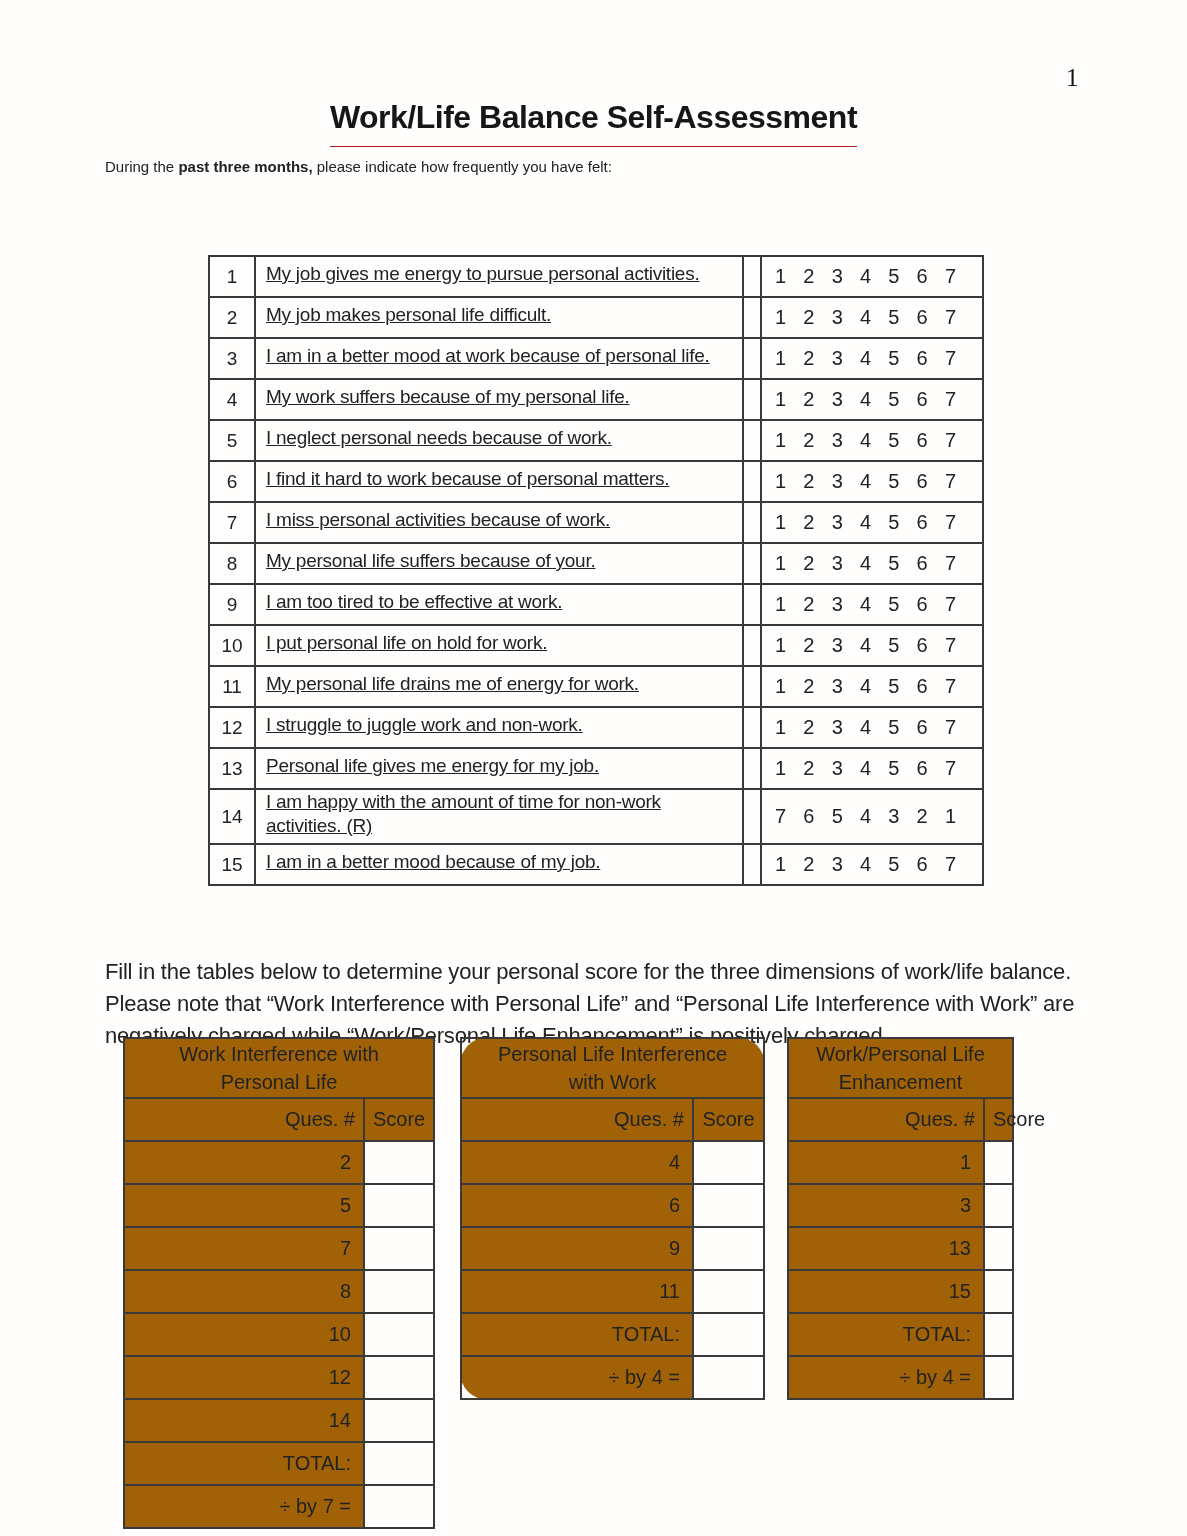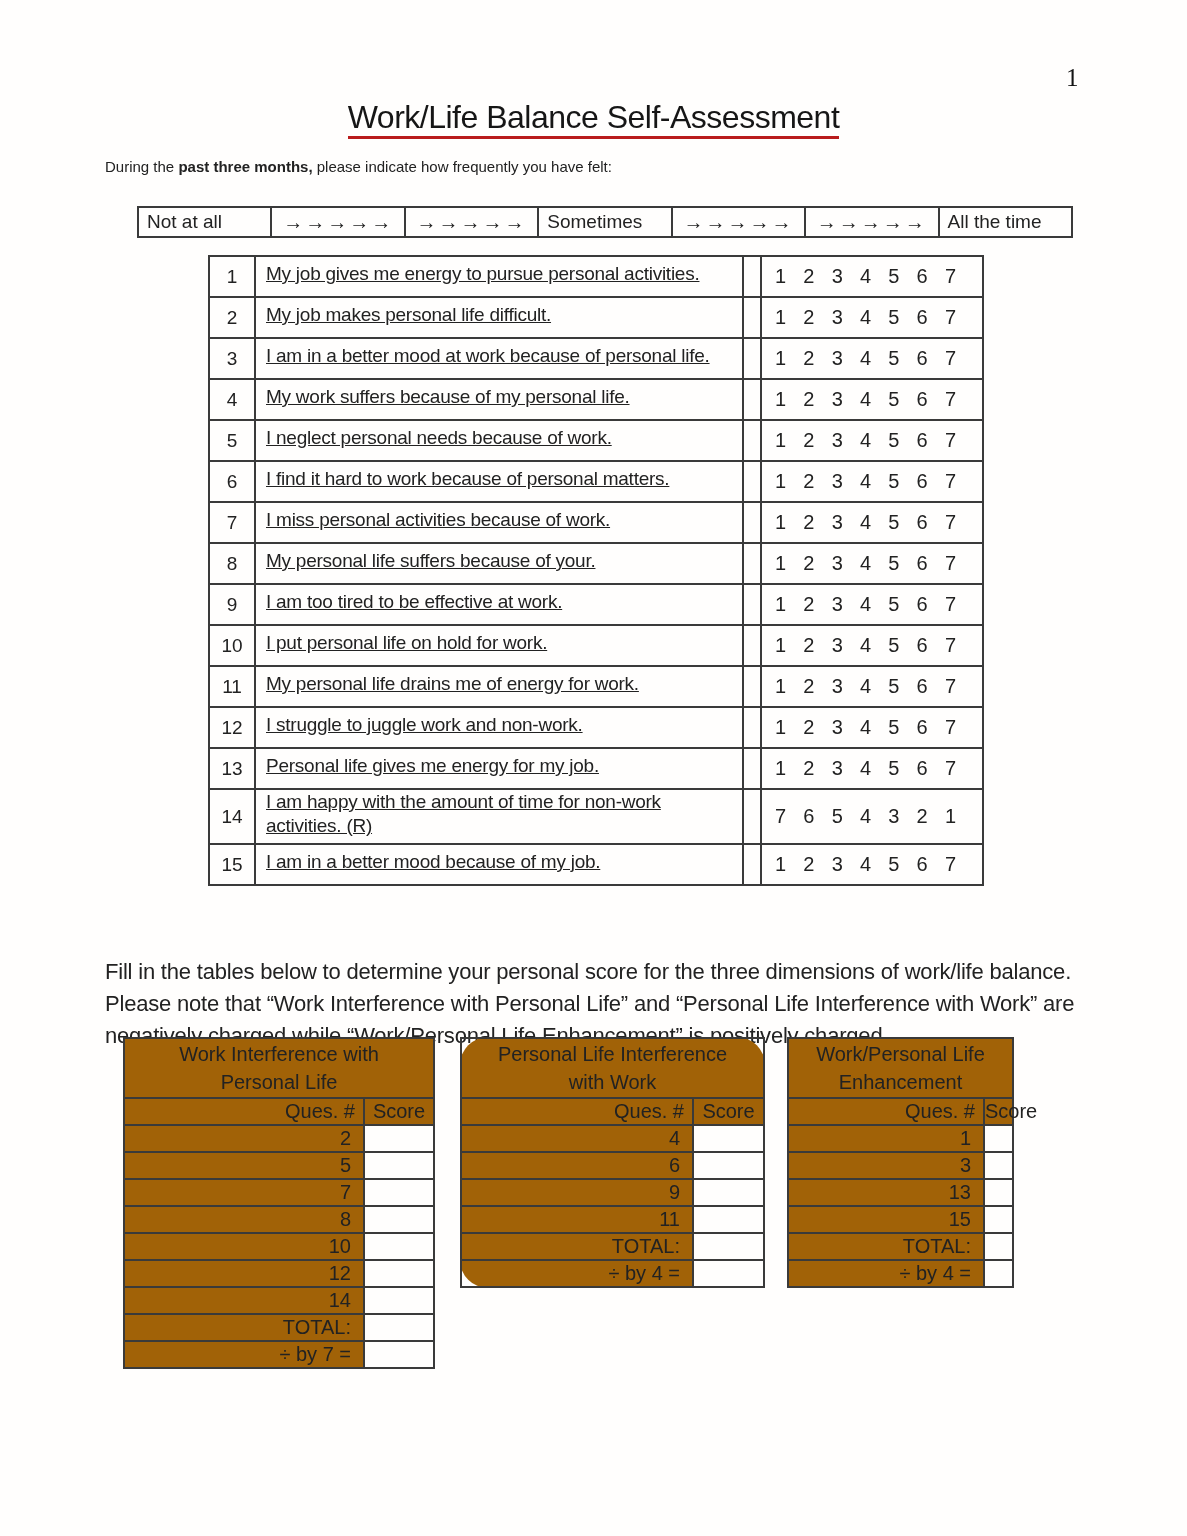--- a/index.html
+++ b/index.html
@@ -17,23 +17,23 @@
   .page-num{
     position:absolute;top:64px;left:1066px;
     font-family:"Liberation Serif",serif;
     font-size:25px;color:#141414;
   }
 
   
   .title-wrap{position:absolute;top:99px;left:0;width:1187px;text-align:center;}
   .title-text{
     display:inline-block;
-    font-size:32px;font-weight:normal;letter-spacing:-0.5px;
-    border-bottom:3px solid #b91c1c;
-    padding-bottom:0;color:#161616;
+    font-size:32px;font-weight:bold;letter-spacing:-0.5px;
+    border-bottom:1px solid #b91c1c;
+    padding-bottom:10px;color:#161616;
   }
 
   
   .intro{position:absolute;top:158px;left:105px;font-size:15px;white-space:nowrap;color:#222;}
   .intro b{font-weight:bold;}
 
   
   table{border-collapse:collapse;}
   .scale-table{
     position:absolute;top:206px;left:137px;
@@ -72,21 +72,21 @@
   .instructions{
     position:absolute;top:936px;left:105px;width:1040px;
     font-size:22px;line-height:32px;color:#222;letter-spacing:-0.2px;margin-top:20px;
   }
 
   
   .score-wrap{position:absolute;top:1037px;left:0;width:1187px;}
   .score-table{position:absolute;top:0;table-layout:fixed;background:#a16207;}
   .score-table td{
     border:2px solid #3a3a3a;font-size:20px;color:#222;
-    height:25px;padding:0;
+    height:25px;padding:8px;
   }
   .score-table td.ttl{
     text-align:center;height:56px;line-height:28px;
     white-space:pre-line;padding:1px 2px;
   }
   .score-table td.qh{text-align:right;padding-right:8px;}
   .score-table td.sh{text-align:center;}
   .score-table td.qc{text-align:right;padding-right:12px;white-space:nowrap;}
   .score-table td.sc{background:#fffefd;}
   .t0{left:123px;width:312px;}
@@ -99,33 +99,20 @@
 <div class="page">
 
   <div class="page-num">1</div>
 
   <div class="title-wrap">
     <span class="title-text">Work/Life Balance Self-Assessment</span>
   </div>
 
   <div class="intro"><span>During the </span><b>past three months,</b><span> please indicate how frequently you have felt:</span></div>
 
-  <table class="scale-table">
-    <tbody>
-        <tr id="scale-row">
-          <td class="label">Not at all</td>
-          <td class="arrows">→→→→→</td>
-          <td class="arrows">→→→→→</td>
-          <td class="label">Sometimes</td>
-          <td class="arrows">→→→→→</td>
-          <td class="arrows">→→→→→</td>
-          <td class="label">All the time</td>
-        </tr>
-      </tbody>
-  </table>
 
   <table class="q-table">
     <colgroup>
         <col style="width:46px">
         <col style="width:488px">
         <col style="width:18px">
         <col style="width:222px">
       </colgroup>
     <tbody id="q-body">
         <tr>

